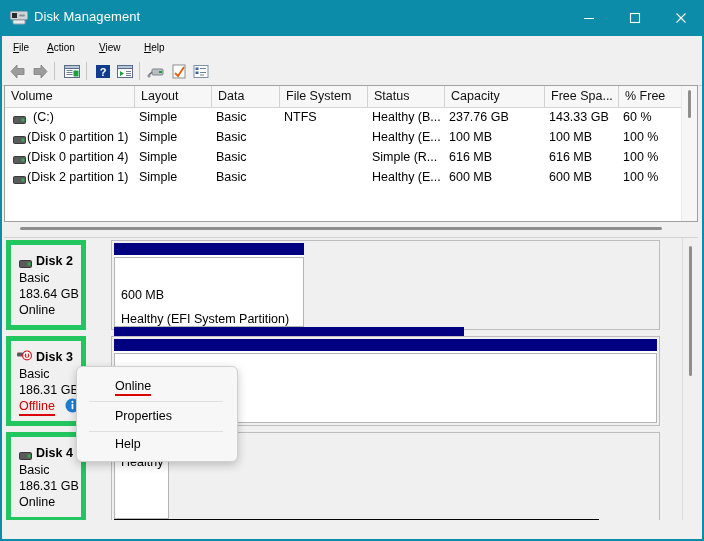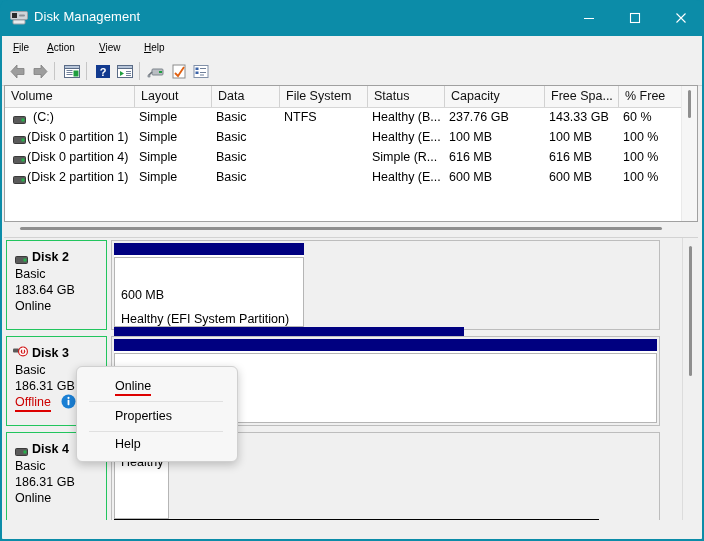--- a/index.html
+++ b/index.html
@@ -131,23 +131,23 @@
     position:absolute;left:2px;top:201px;width:694px;height:282px;
     background:#f0f0f0;
     border-top:1px solid #d2d2d2;
     overflow:hidden;
   }
   .diskrow{
     position:absolute;left:0;width:679px;height:94px;
     box-sizing:border-box;
   }
   .diskinfo{
-    position:absolute;left:2px;top:2px;width:101px;height:90px;
-    background:#f0f0f0;
-    border:1px solid #22c55e;
+    position:absolute;left:2px;top:2px;width:80px;height:90px;
+    background:#f0f0f0;
+    border:5px solid #22c55e;
     box-sizing:border-box;
   }
   .diskname{
     position:absolute;left:8px;top:9px;
     font-size:12.5px;font-weight:bold;color:#000;white-space:nowrap;
   }
   .diskicon{position:absolute;left:8px;top:12px;width:13px;height:8px;}
   .diskicon-off{position:absolute;left:6px;top:9px;width:16px;height:13px;}
   .dline{
     position:absolute;left:8px;font-size:12.5px;color:#000;white-space:nowrap;

